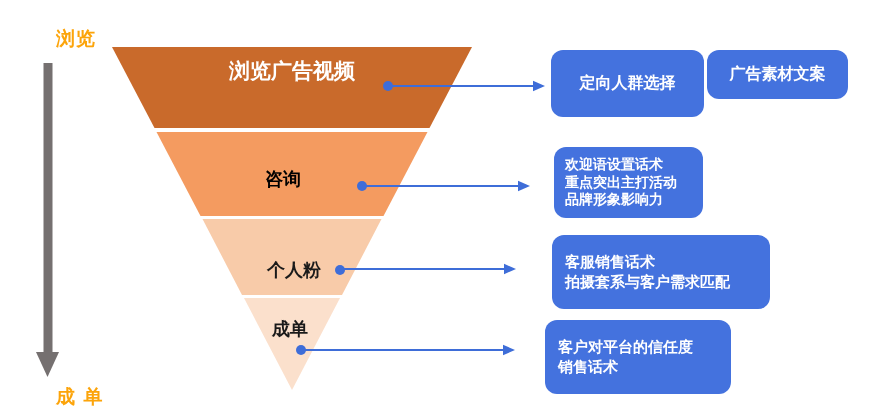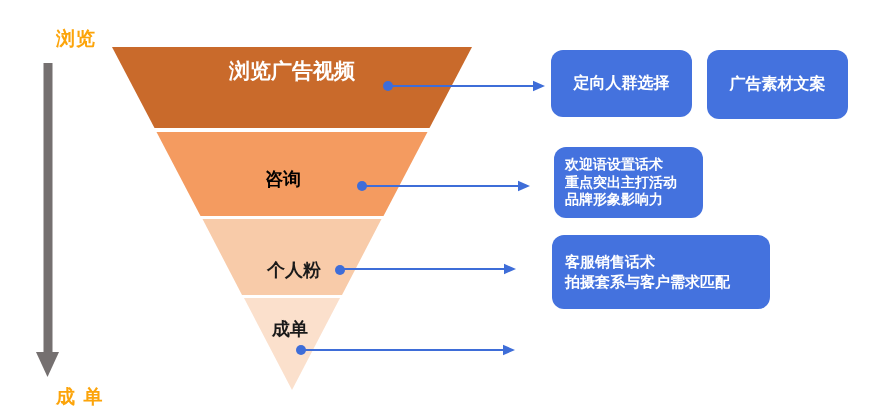--- a/index.html
+++ b/index.html
@@ -63,33 +63,37 @@
   </svg>
 
   <div class="lbl axis-lbl" style="left: 24px; top: 26px; color: rgb(252, 164, 10);">浏览</div>
   <div class="lbl axis-lbl" style="left: 24px; top: 384px; color: rgb(252, 164, 10);">成 单</div>
 
   <div class="lbl funnel-lbl f-title" style="left: 292px; top: 57px; color: rgb(255, 255, 255);">浏览广告视频</div>
   <div class="lbl funnel-lbl f-stage" style="left: 283px; top: 167px; color: #000000;">咨询</div>
   <div class="lbl funnel-lbl f-stage" style="left: 294px; top: 258px; color: rgb(26, 26, 26);">个人粉</div>
   <div class="lbl funnel-lbl f-stage" style="left: 290px; top: 317px; color: rgb(26, 26, 26);">成单</div>
 
-  <div class="callout center c-big" style="left: 551px; top: 50px; width: 141px; height: 67px; background: rgb(68, 114, 222);">
+  <div class="callout center c-big" style="left: 551px; top: 50px; width: 153px; height: 67px; background: rgb(68, 114, 222);">
     <span class="line">定向人群选择</span>
   </div>
 
-  <div class="callout center c-big" style="left: 707px; top: 50px; width: 141px; height: 69px; background: rgb(68, 114, 222);">
+  <div class="callout center c-big" style="left: 707px; top: 50px; width: 141px; height: 49px; background: rgb(68, 114, 222);">
     <span class="line">广告素材文案</span>
   </div>
 
   <div class="callout c-small" style="left: 554px; top: 147px; width: 149px; height: 71px; padding-left: 11px; background: rgb(68, 114, 222);">
     <span class="line">欢迎语设置话术</span>
     <span class="line">重点突出主打活动</span>
     <span class="line">品牌形象影响力</span>
   </div>
 
   <div class="callout c-med" style="left: 552px; top: 235px; width: 218px; height: 74px; padding-left: 13px; background: rgb(68, 114, 222);">
     <span class="line">客服销售话术</span>
     <span class="line">拍摄套系与客户需求匹配</span>
   </div>
 
+  <div class="callout c-med" style="left: 545px; top: 320px; width: 186px; height: 74px; padding-left: 13px; background: rgb(68, 114, 222);">
+    <span class="line">客户对平台的信任度</span>
+    <span class="line">销售话术</span>
+  </div>
 
 </div>
 
 </body></html>

